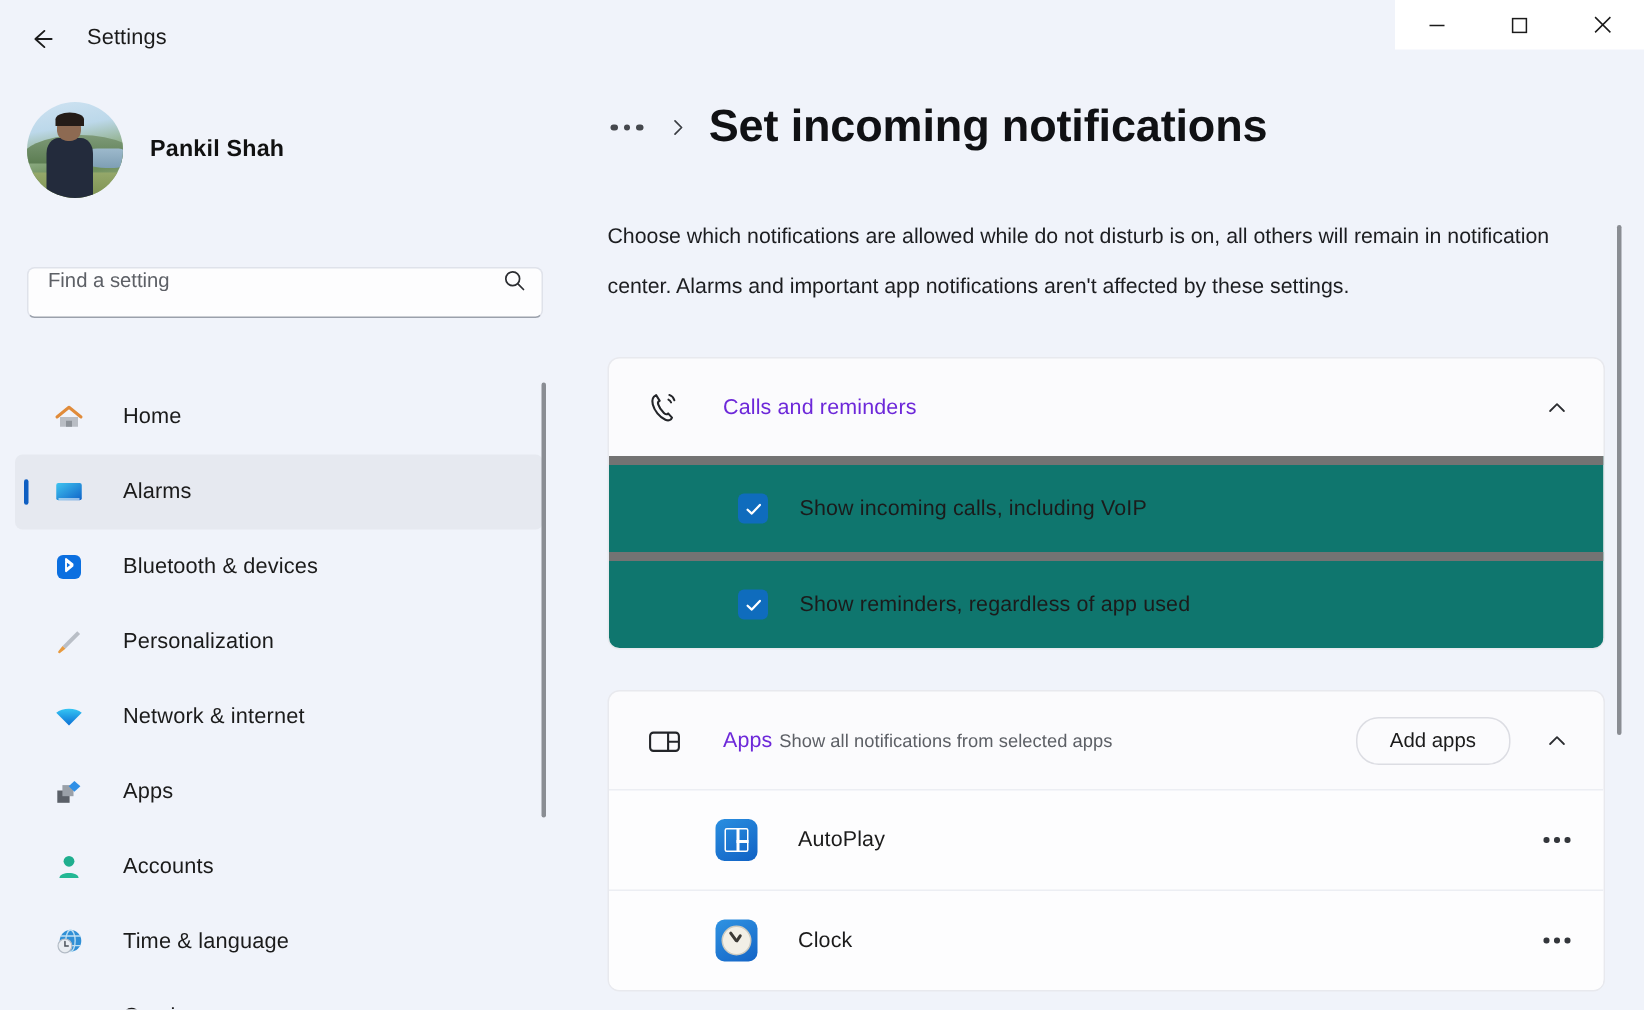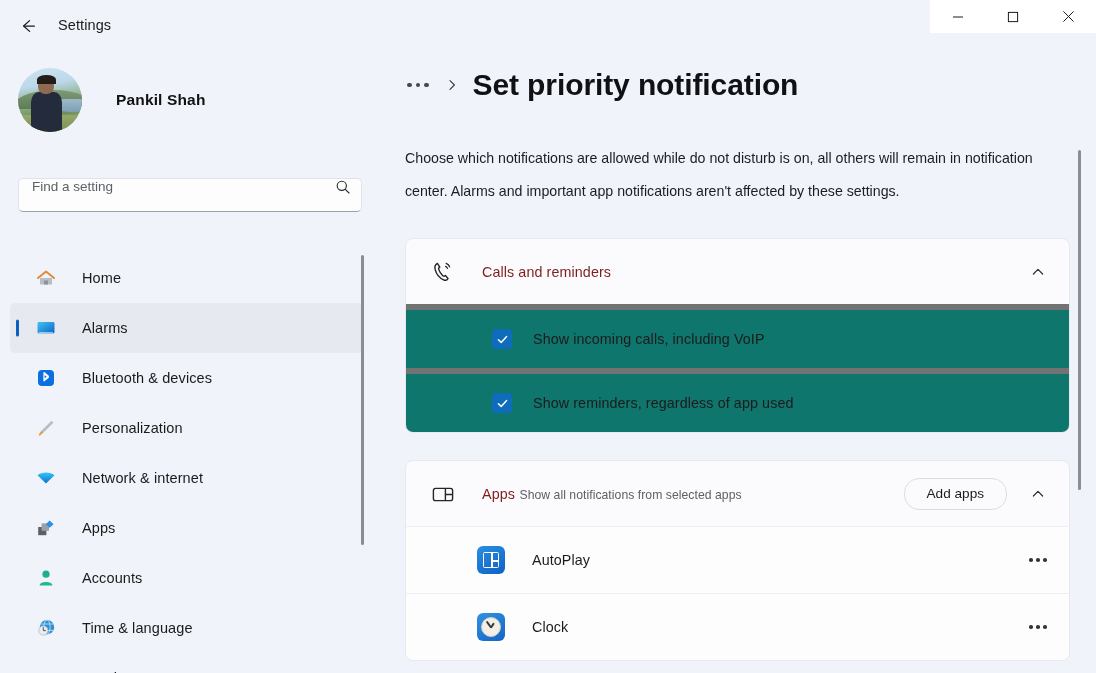--- a/index.html
+++ b/index.html
@@ -79,21 +79,21 @@
     position: absolute; left: 29%; top: 11%; width: 30%; height: 14%;
     border-radius: 50% 50% 0 0;
     background: #241c18;
   }
   .av-body {
     position: absolute; left: 20%; top: 37%; width: 48%; height: 63%;
     background: #232b3c;
     border-radius: 26% 26% 6% 6%;
   }
   .profile-name {
-    font-size: 15.5px; font-weight: 700; color: #111; letter-spacing: .15px; margin-left: 16px;
+    font-size: 15.5px; font-weight: 700; color: #111; letter-spacing: .15px;
   }
   .search {
     position: absolute; left: 18px; top: 130px;
     width: 344px; height: 34px;
     background: #fdfdfe;
     border: 1px solid #dfe2ea;
     border-bottom: 1px solid #9aa0ab;
     border-radius: 5px;
     display: flex; align-items: flex-start;
   }
@@ -172,21 +172,21 @@
     display: flex; align-items: center;
     padding: 0 14px 0 22px;
     height: 65px;
     cursor: default;
   }
   .card-head .sec-ic {
     width: 30px; flex: 0 0 auto; display: flex; align-items: center; justify-content: center;
     margin-right: 24px;
   }
   .head-text { flex: 1 1 auto; min-width: 0; }
-  .head-title { font-size: 14.3px; color: #7f1d1d; letter-spacing: .1px; }
+  .head-title { font-size: 14.3px; color: #6d28d9; letter-spacing: .1px; }
   .head-sub { font-size: 12.2px; color: #5d6066; margin-top: 3px; letter-spacing: .05px; }
   .btn {
     height: 32px; padding: 0 22px;
     background: #fbfbfd; border: 1px solid #dcdde3;
     border-radius: 15px; font-family: inherit; font-size: 13.6px;
     color: #1b1b1b; cursor: default; flex: 0 0 auto;
     margin-right: 14px;
   }
   .chev {
     width: 34px; height: 34px; flex: 0 0 auto;
@@ -423,21 +423,21 @@
       <span class="bc-dots">
         <i></i>
           <i></i>
           <i></i>
       </span>
       <span class="bc-sep">
         <svg width="14" height="14" viewBox="0 0 14 14">
           <path d="M5 2.6 L9.4 7 L5 11.4" fill="none" stroke="#3a3d42" stroke-width="1.15" stroke-linecap="round" stroke-linejoin="round"></path>
         </svg>
       </span>
-      <span class="page-title">Set priority notification</span>
+      <span class="page-title">Set incoming notifications</span>
     </div>
 
     <div class="page-desc">Choose which notifications are allowed while do not disturb is on, all others will remain in notification center. Alarms and important app notifications aren't affected by these settings.</div>
 
     <div class="card" id="card-calls">
       <div class="card-head">
         <span class="sec-ic">
           <svg width="26" height="26" viewBox="0 0 26 26">
             <path d="M7.4 4.4 C5.4 5.4 4.4 7.6 5.2 10.6 C6.2 14.6 9.6 19 13.6 20.8 C15.8 21.8 17.4 21 18 19.4 L15.4 16.6 C14.6 17.4 13.6 17.4 12.6 16.4 C10.8 14.6 9.4 12.4 8.8 10.6 C8.4 9.4 8.8 8.6 9.8 8.2 Z" fill="none" stroke="#232529" stroke-width="1.4" stroke-linejoin="round"></path>
             <path d="M16.2 4.3 C17.9 4.9 19.1 6.2 19.6 7.9" fill="none" stroke="#232529" stroke-width="1.3" stroke-linecap="round"></path>

